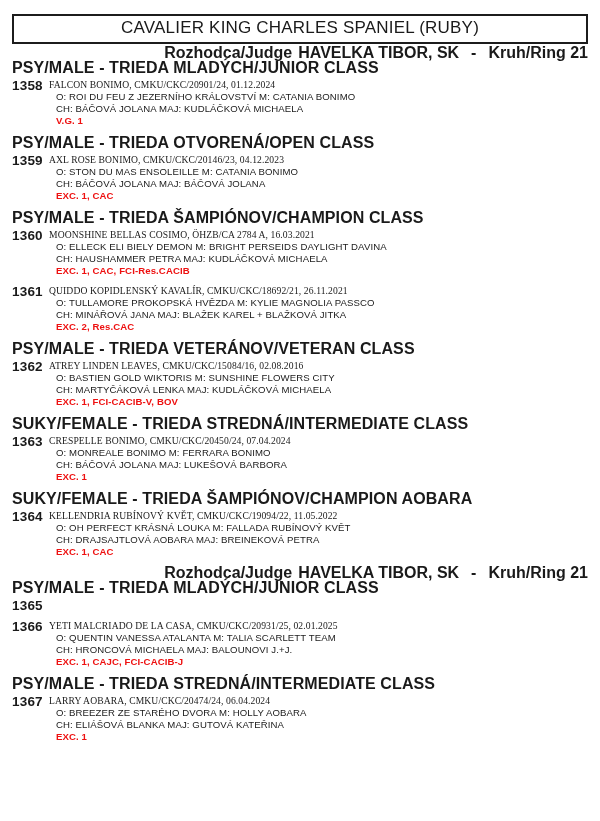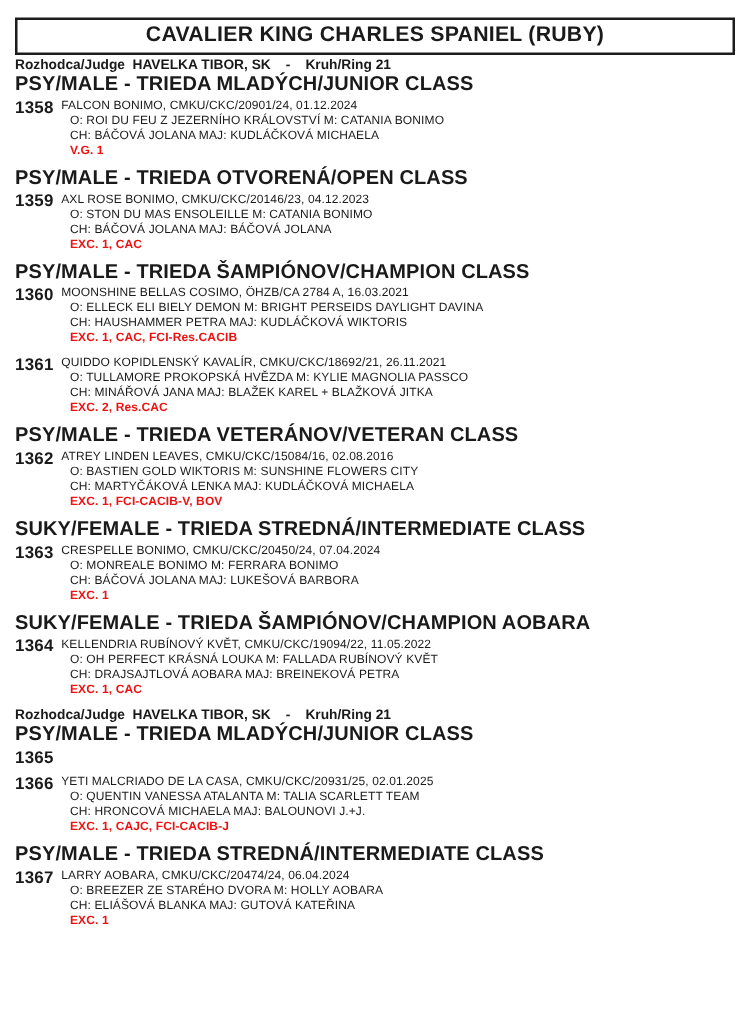--- a/index.html
+++ b/index.html
@@ -11,31 +11,30 @@
     box-sizing:border-box;
     padding:14px 12px 0 12px;
     overflow:hidden;
     font-family:"Liberation Sans", sans-serif;
     color:#1a1a1a;
   }
   .breed-box {
     border:2px solid #1c1c1c;
     text-align:center;
     padding:2px 2px 4px 2px;
-    font-weight:bold;
   }
   .breed-title {
     font-size:17px;
     line-height:20px;
     letter-spacing:0.2px;
     white-space:nowrap;
   }
   .judge-line {
-    text-align:left;
-    font-size:11px;
+    text-align:right;
+    font-size:16px;
     font-weight:bold;
     margin-top:2px;
     line-height:13px;
   }
   .judge-line span { display:inline-block; }
   .judge-label   { margin-right:6px; }
   .judge-dash    { margin:0 12px; }
   .class-section .class-heading {
     font-size:16px;
     line-height:15px;
@@ -57,21 +56,21 @@
     line-height:13px;
     font-weight:bold;
     letter-spacing:0.2px;
   }
   .entry-lines {
     margin-left:8px;
     font-size:9.6px;
     line-height:12px;
     letter-spacing:0.1px;
   }
-  .entry-name-line { margin-left:-7px; }
+  .entry-name-line { margin-left:-7px;font-family:Liberation Serif, serif; }
   .entry-result {
     color:#ee1111;
     font-weight:bold;
   }
 </style>
 </head>
 <body>
 
 <div class="page">
   <div id="content">
@@ -104,21 +103,21 @@
             </div>
           </div>
         </div>
         <div class="class-section">
           <div class="class-heading">PSY/MALE - TRIEDA ŠAMPIÓNOV/CHAMPION CLASS</div>
           <div class="entry">
             <div class="entry-number">1360</div>
             <div class="entry-lines">
               <div class="entry-name-line">MOONSHINE BELLAS COSIMO, ÖHZB/CA 2784 A, 16.03.2021</div>
               <div class="entry-parents-line">O: ELLECK ELI BIELY DEMON M: BRIGHT PERSEIDS DAYLIGHT DAVINA</div>
-              <div class="entry-breeder-line">CH: HAUSHAMMER PETRA MAJ: KUDLÁČKOVÁ WIKTORIS</div>
+              <div class="entry-breeder-line">CH: HAUSHAMMER PETRA MAJ: KUDLÁČKOVÁ MICHAELA</div>
               <div class="entry-result">EXC. 1, CAC, FCI-Res.CACIB</div>
             </div>
           </div>
           <div class="entry">
             <div class="entry-number">1361</div>
             <div class="entry-lines">
               <div class="entry-name-line">QUIDDO KOPIDLENSKÝ KAVALÍR, CMKU/CKC/18692/21, 26.11.2021</div>
               <div class="entry-parents-line">O: TULLAMORE PROKOPSKÁ HVĚZDA M: KYLIE MAGNOLIA PASSCO</div>
               <div class="entry-breeder-line">CH: MINÁŘOVÁ JANA MAJ: BLAŽEK KAREL + BLAŽKOVÁ JITKA</div>
               <div class="entry-result">EXC. 2, Res.CAC</div>

